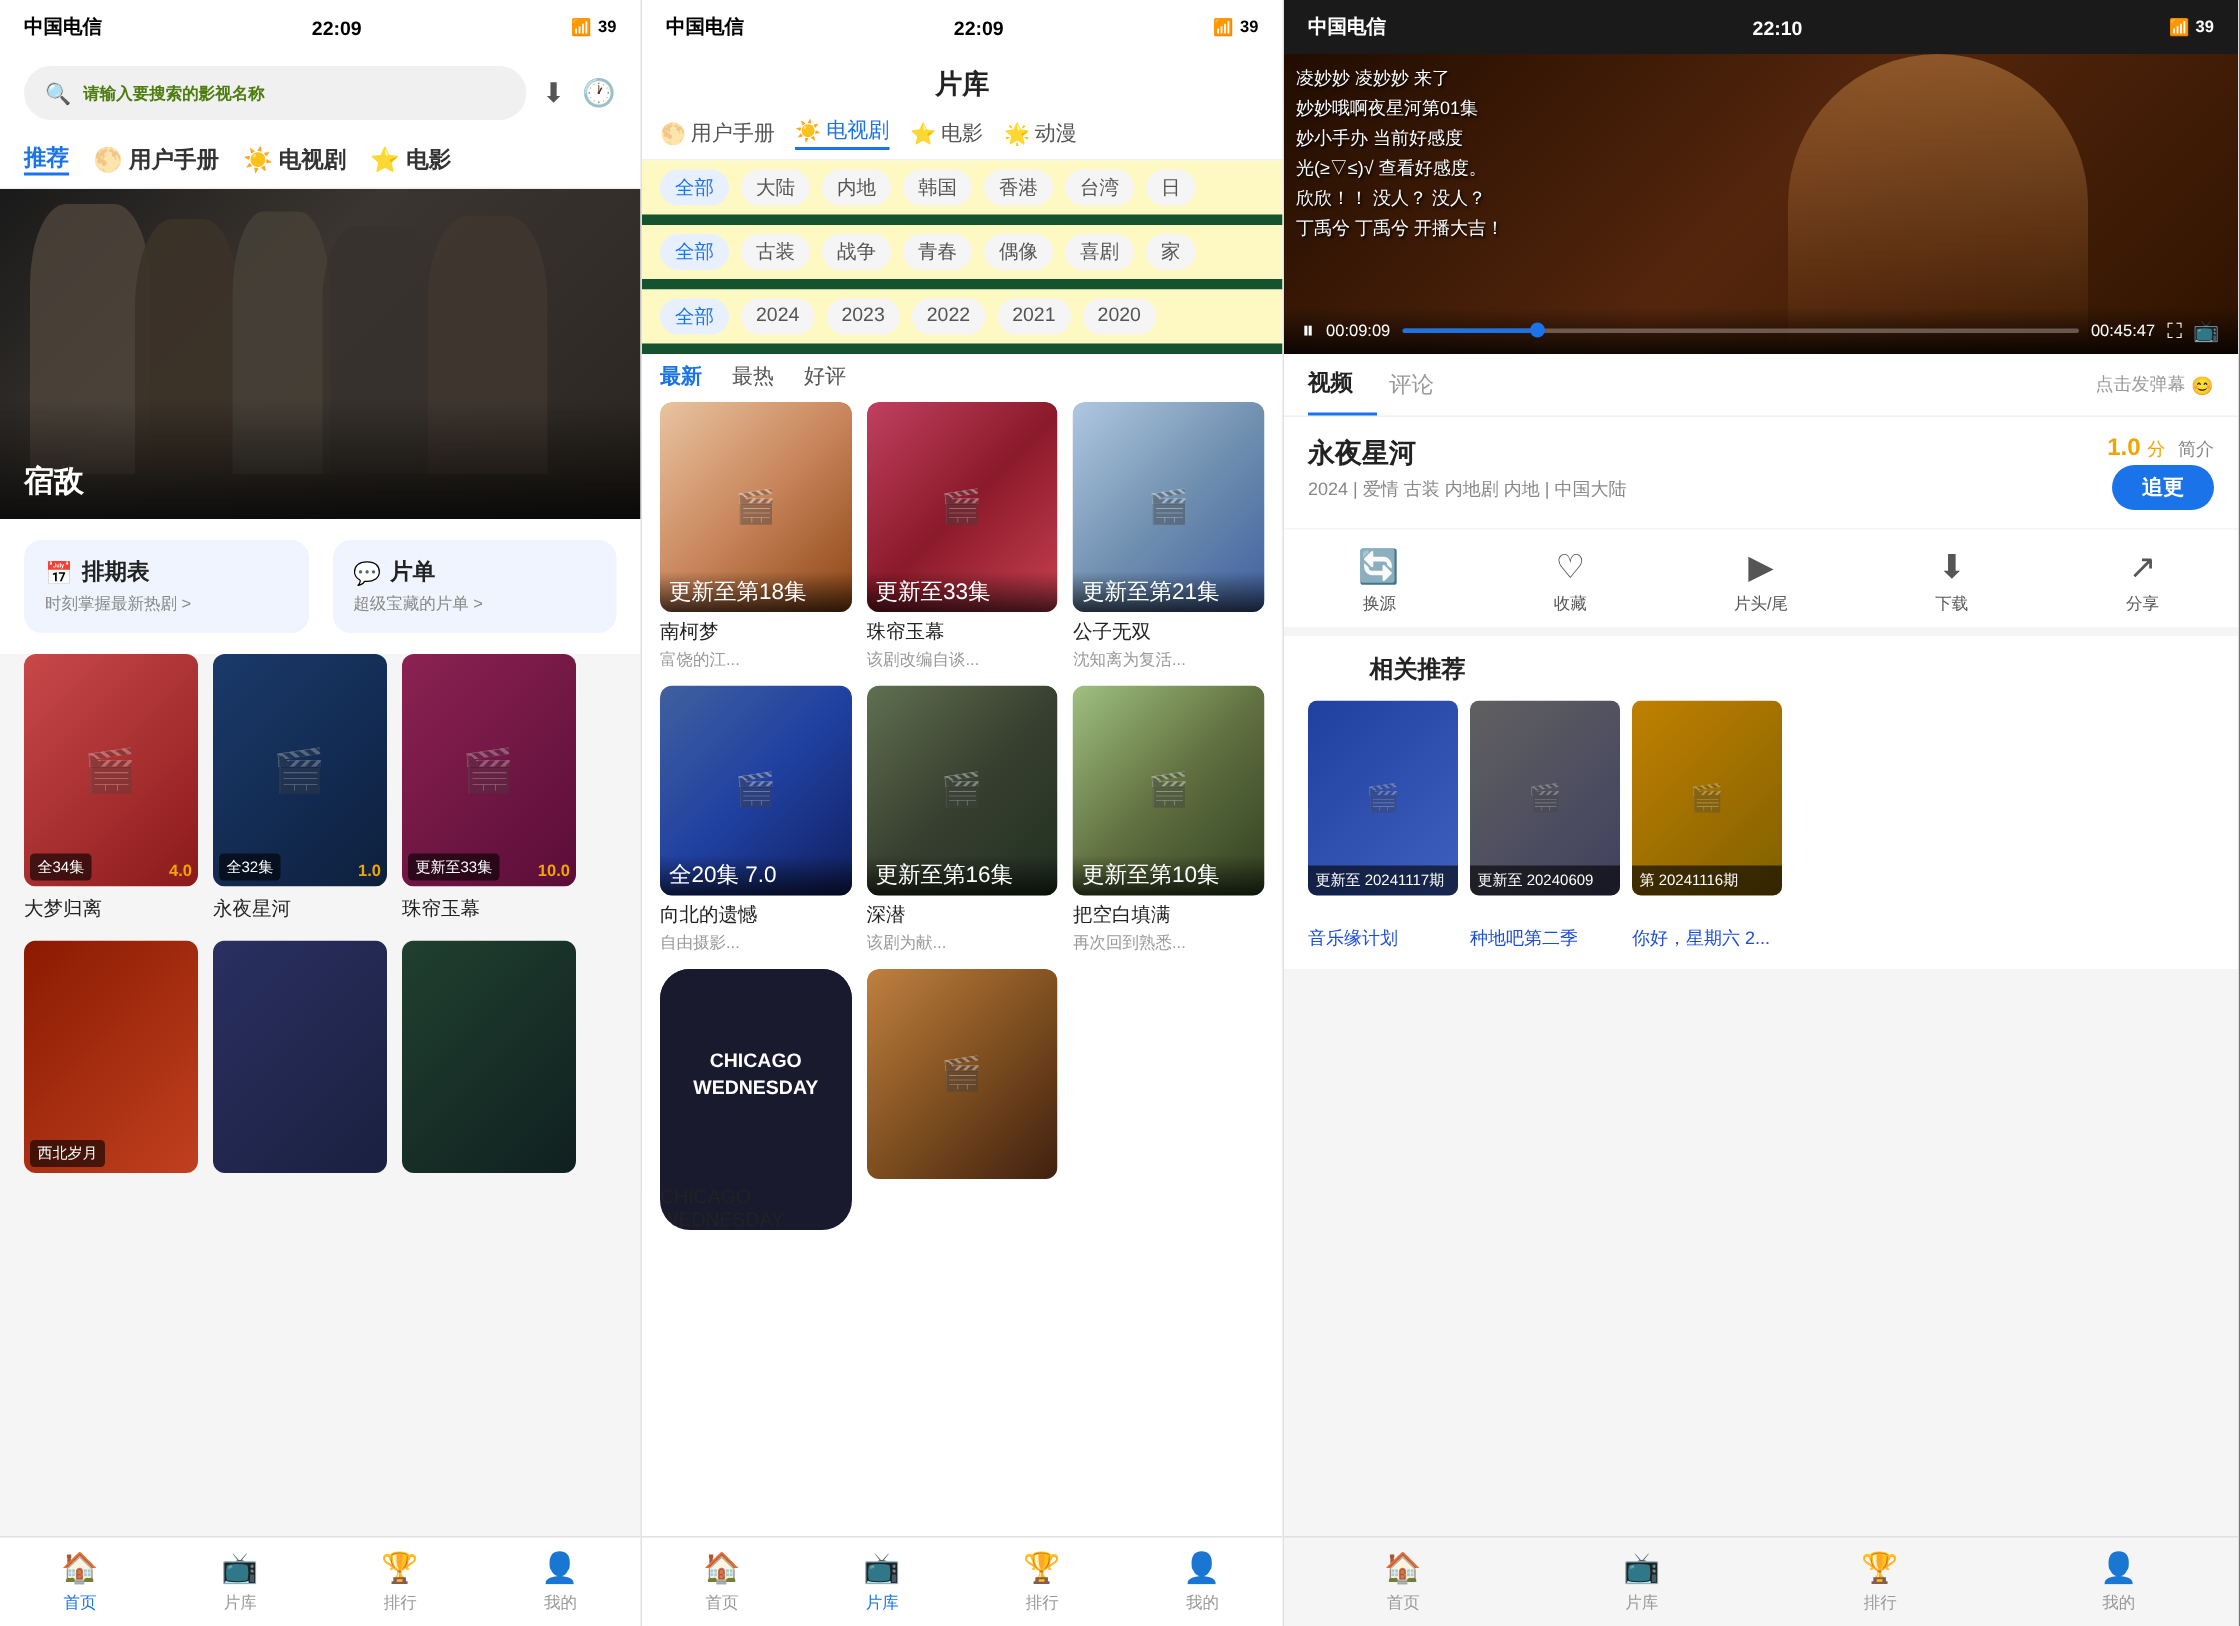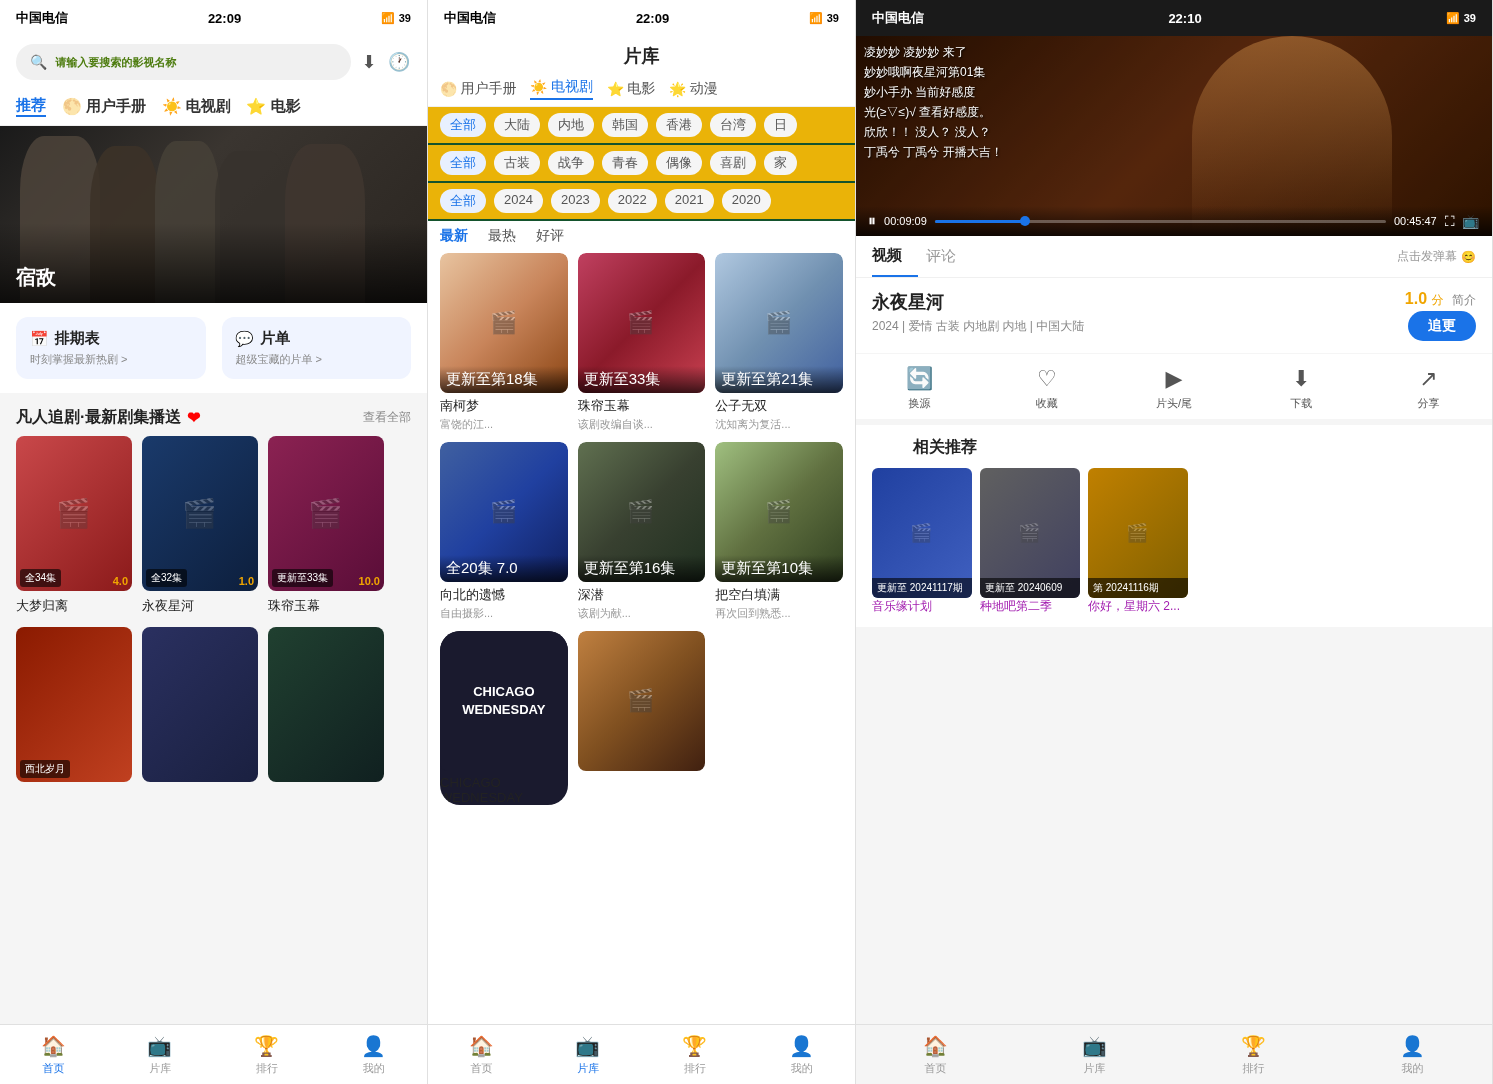--- a/index.html
+++ b/index.html
@@ -78,21 +78,21 @@
       color: #333;
       display: flex;
       align-items: center;
       gap: 4px;
     }
     .cat-tab.active { color: #1a73e8; border-bottom: 2px solid #1a73e8; }
     .cat-emoji { font-size: 16px; }
 
     .hero-section {
       position: relative;
-      height: 177px;
+      height: 220px;
       background: #2c2c2c;
       overflow: hidden;
       flex-shrink: 0;
     }
     .hero-bg {
       width: 100%;
       height: 100%;
       background: linear-gradient(135deg, #1a1a1a 0%, #3a3a3a 50%, #1a1a1a 100%);
       display: flex;
       align-items: flex-end;
@@ -245,22 +245,22 @@
     .filter-tab.active {
       color: #1a73e8;
       border-bottom: 2px solid #1a73e8;
       padding-bottom: 2px;
     }
 
     .filter-row {
       display: flex;
       gap: 8px;
       padding: 6px 12px;
-      background: #eab308;
-      border-bottom: 2px solid #14532d;
+      background: #fef9c3;
+      border-bottom: 7px solid #14532d;
       overflow-x: hidden;
       flex-wrap: nowrap;
     }
     .filter-chip {
       padding: 3px 10px;
       border-radius: 14px;
       font-size: 13px;
       color: #555;
       white-space: nowrap;
       background: #f5f5f5;
@@ -566,21 +566,21 @@
     .rec-badge {
       position: absolute;
       bottom: 0;
       left: 0;
       right: 0;
       background: rgba(0,0,0,0.6);
       color: #fff;
       font-size: 10px;
       padding: 3px 5px;
     }
-    .rec-name { font-size: 12px; color: #a21caf; margin-top: 0; }
+    .rec-name { font-size: 12px; color: #1d4ed8; margin-top: 20px; }
 
     .rt1 { background: linear-gradient(135deg, #2040a0, #4060c0); }
     .rt2 { background: linear-gradient(135deg, #606060, #404060); }
     .rt3 { background: linear-gradient(135deg, #c08000, #806000); }
 
     .panel3 .bottom-nav {
       background: #f5f5f5;
     }
 
     
@@ -661,27 +661,20 @@
     </div>
     <div class="quick-link">
       <div class="quick-link-title">
         <span>💬</span>
         <span>片单</span>
       </div>
       <div class="quick-link-sub">超级宝藏的片单 &gt;</div>
     </div>
   </div>
 
-  <div class="section-header">
-    <div class="section-title">
-      <span>凡人追剧·最新剧集播送</span>
-      <span style="color:red;font-size:16px;">❤</span>
-    </div>
-    <span class="section-more">查看全部</span>
-  </div>
 
   <div class="drama-list">
     <div class="drama-card">
       <div class="drama-thumb drama-thumb-1">
         <div style="width:100%;height:100%;background:linear-gradient(135deg,#c9484a,#8b1a1a);display:flex;align-items:center;justify-content:center;">
           <span style="color:rgba(255,255,255,0.3);font-size:28px;">🎬</span>
         </div>
         <span class="drama-badge">全34集</span>
         <span class="drama-score">4.0</span>
       </div>

